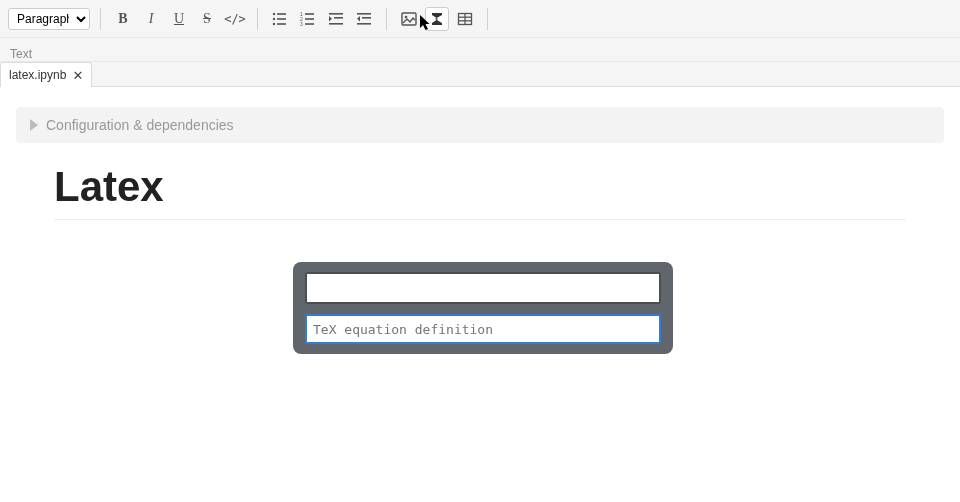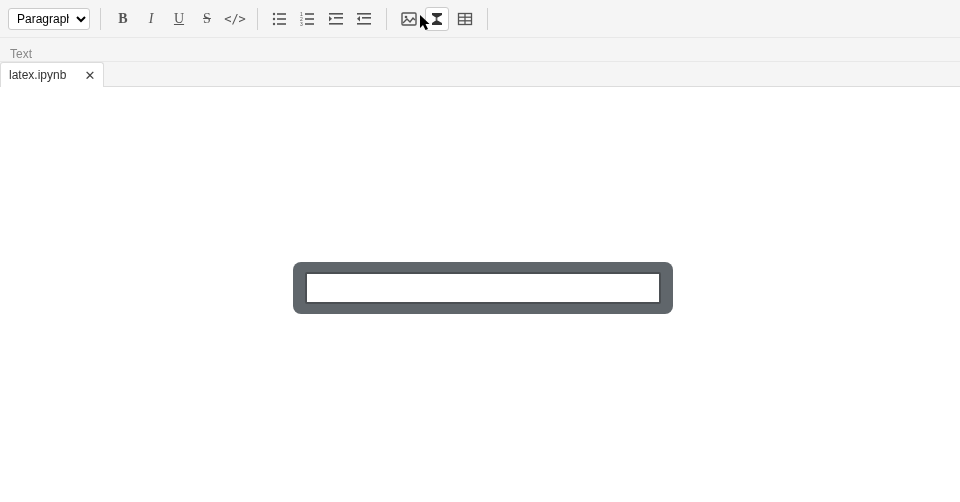--- a/index.html
+++ b/index.html
@@ -69,21 +69,21 @@
     .tab {
       height: 25px;
       background: #fff;
       border: 1px solid #dcdcdc;
       border-bottom: none;
       border-top-left-radius: 3px;
       border-top-right-radius: 3px;
       padding: 0 8px;
       display: flex;
       align-items: center;
-      gap: 18px;
+      gap: 6px;
       font-size: 12px;
       color: #333;
       position: relative;
       top: 1px;
     }
     .tab-close {
       font-size: 13px;
       color: #444;
       cursor: pointer;
       line-height: 1;
@@ -252,22 +252,30 @@
 </div>
 
 <div class="tabs">
   <div class="tab">
     <span>latex.ipynb</span>
     <span class="tab-close">✕</span>
   </div>
 </div>
 
 <div class="content">
-
+  <div class="collapse-bar">
+    <div class="tri"></div>
+    <span>Configuration &amp; dependencies</span>
+  </div>
+
+  <div class="cell-body">
+    <div class="h1">Latex</div>
+  </div>
 </div>
 
 <div class="latex-popup">
   <div class="latex-preview"></div>
+  <input class="latex-input" type="text" placeholder="TeX equation definition" style="">
 </div>
 
 <svg class="cursor" viewBox="0 0 13 18">
   <path d="M0 0 L0 13 L3 10 L5.5 15 L8 14 L5.5 9 L9.5 9 Z" fill="#000"></path>
 </svg>
 
 </body></html>

